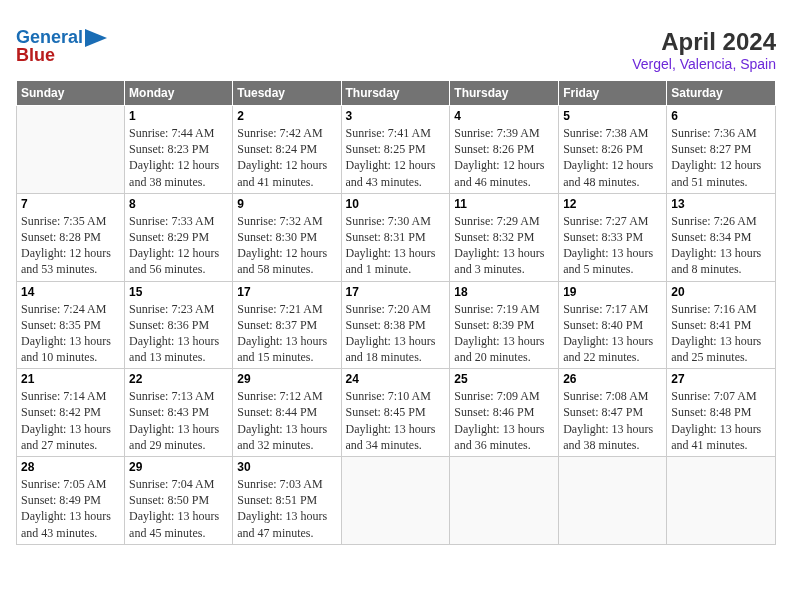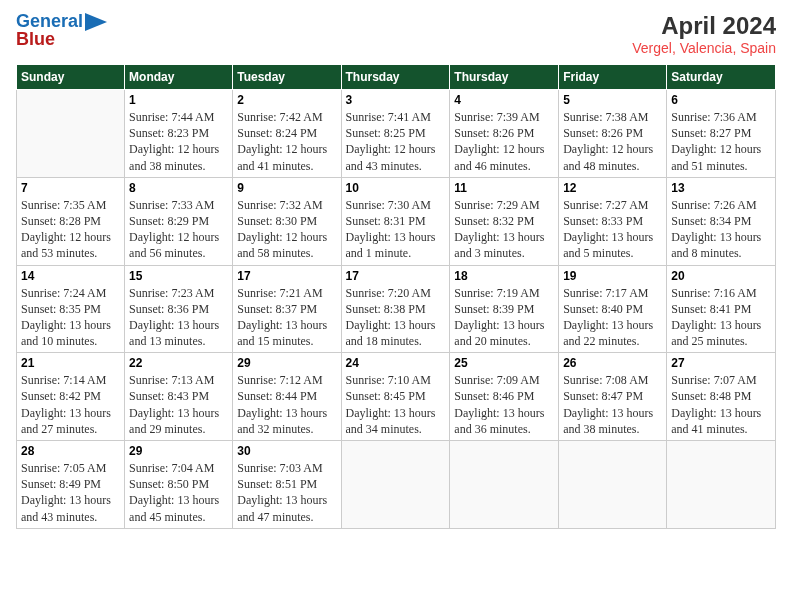--- a/index.html
+++ b/index.html
@@ -6,21 +6,21 @@
     body {
       font-family: Arial, sans-serif;
       background: #fff;
       width: 792px;
       height: 612px;
       overflow: hidden;
     }
     .page {
       width: 792px;
       height: 612px;
-      padding: 12px 16px;
+      padding: 28px 16px;
       background: #fff;
     }
     .header {
       display: flex;
       justify-content: space-between;
       align-items: flex-start;
       margin-bottom: 8px;
     }
     .logo {
       display: flex;
@@ -37,29 +37,29 @@
     .title-block {
       text-align: right;
     }
     .main-title {
       font-size: 24px;
       font-weight: bold;
       color: #333;
     }
     .subtitle {
       font-size: 14px;
-      color: #ef4444;
+      color: #6d28d9;
     }
     .calendar {
       width: 100%;
       border-collapse: collapse;
       font-size: 11px;
     }
     .calendar thead tr th {
-      background: #14532d;
+      background: #737373;
       color: #fff;
       padding: 5px 4px;
       text-align: left;
       font-size: 12px;
       font-weight: bold;
       border: 1px solid #fff;
     }
     .calendar tbody tr td {
       vertical-align: top;
       border: 1px solid #ccc;

